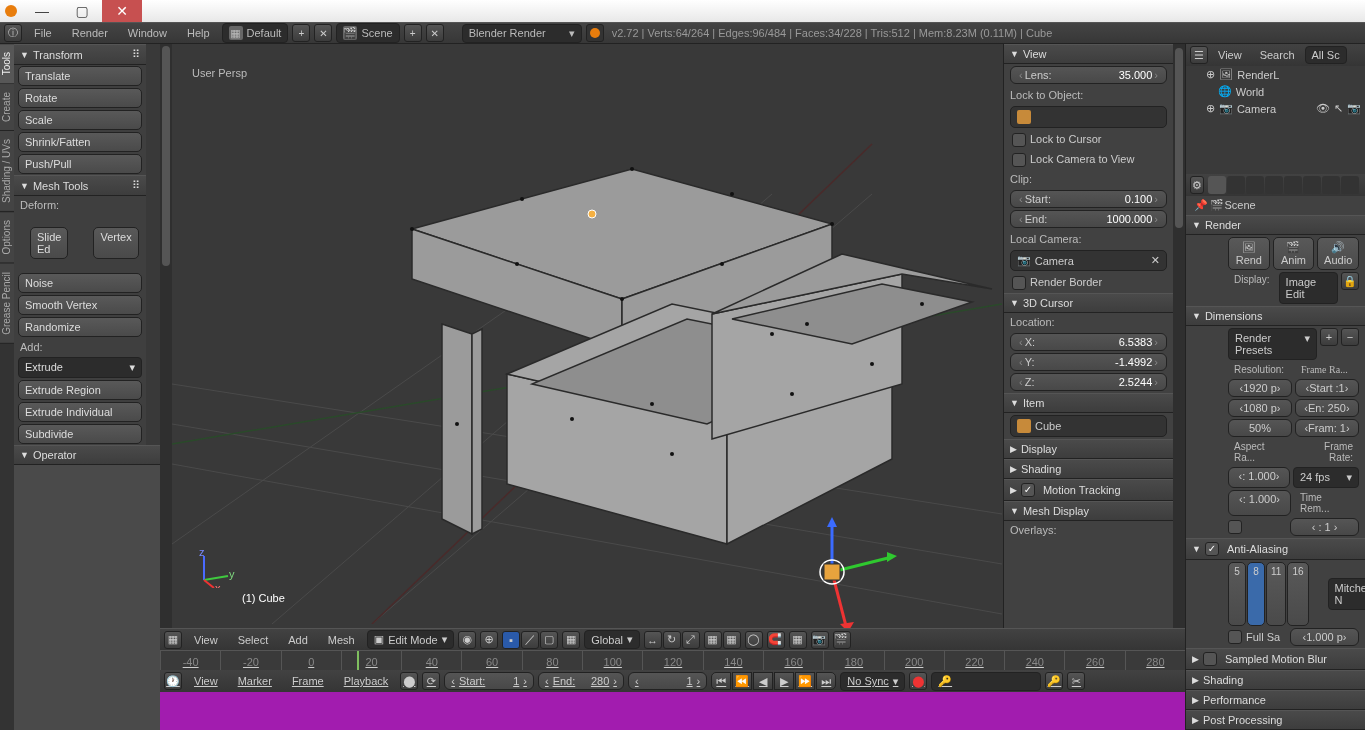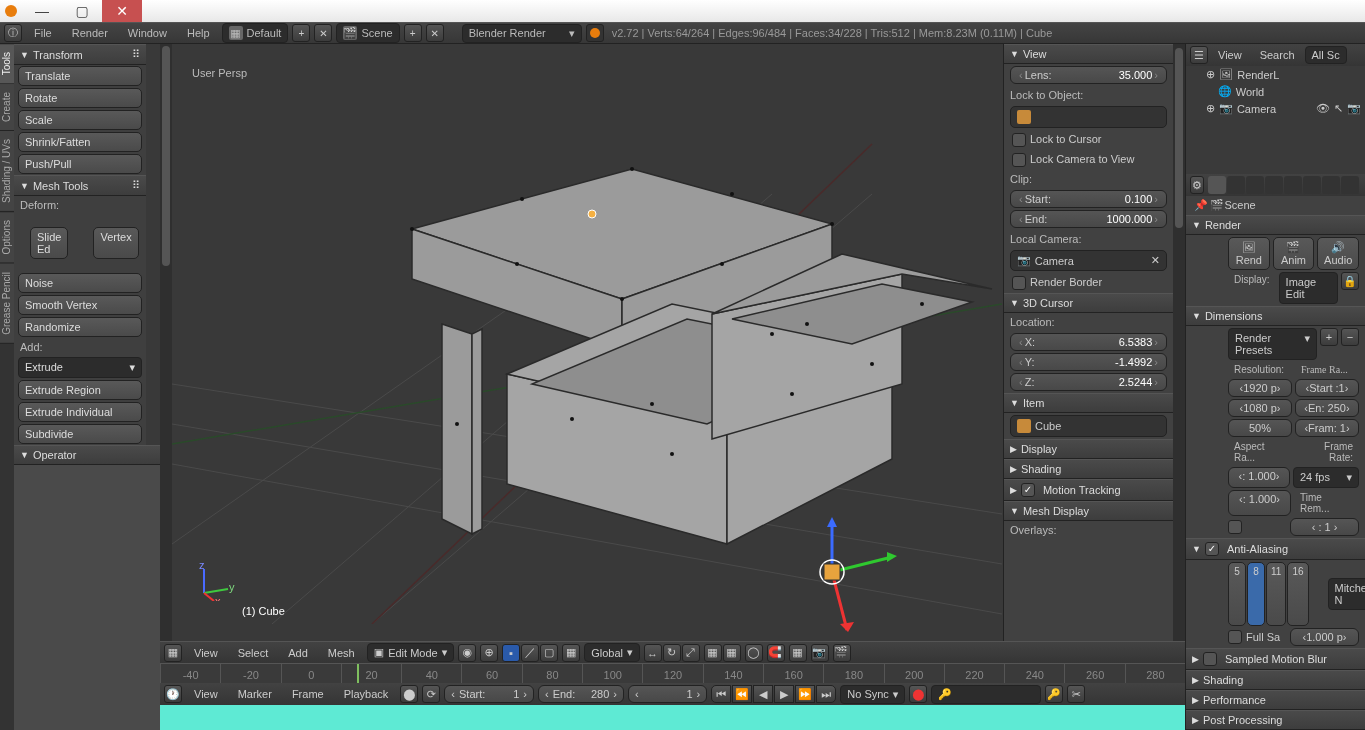--- a/index.html
+++ b/index.html
@@ -53,21 +53,21 @@
 .cam-row { background:#333; border:1px solid #222; border-radius:5px; margin:2px 6px; padding:3px 6px; display:flex; align-items:center; gap:4px; }
 .chk { width:14px;height:14px;border:1px solid #222;background:#555;border-radius:3px;margin-right:4px;}
 .chk.on::after{content:"✓";color:#fff;font-size:10px;display:block;text-align:center;line-height:12px;}
 .np-item{display:flex;padding:3px 8px;}
 
 
 .vp-header { height:22px; background:linear-gradient(#424242,#353535); border-top:1px solid #555; display:flex; align-items:center; padding:0 4px; gap:4px; }
 .vp-ic{width:18px;height:18px;background:linear-gradient(#555,#3c3c3c);border:1px solid #222;border-radius:3px;display:flex;align-items:center;justify-content:center;cursor:pointer;}
 
 
-.timeline-area { height:67px; background:#5eead4; }
+.timeline-area { height:80px; background:#a21caf;text-decoration:underline; }
 .tl-ruler { height:20px; background:#3a3a3a; position:relative; border-top:1px solid #555; display:flex; align-items:flex-end;}
 .tl-tick{flex:1;text-align:center;color:#888;border-left:1px solid #555;height:100%;display:flex;align-items:flex-end;justify-content:center;padding-bottom:2px;}
 .tl-head { height:22px; background:linear-gradient(#424242,#353535); display:flex; align-items:center; padding:0 4px; gap:4px; }
 .frame-ctrl { display:flex; align-items:center; background:linear-gradient(#555,#484848); border:1px solid #222; border-radius:6px; padding:2px 6px; gap:4px; }
 .play-btns {display:flex;gap:1px;}
 .play-btns .pb{width:20px;height:18px;background:linear-gradient(#555,#3c3c3c);border:1px solid #222;display:flex;align-items:center;justify-content:center;cursor:pointer;}
 .play-btns .pb:first-child{border-radius:5px 0 0 5px;}
 .play-btns .pb:last-child{border-radius:0 5px 5px 0;}
 
 

